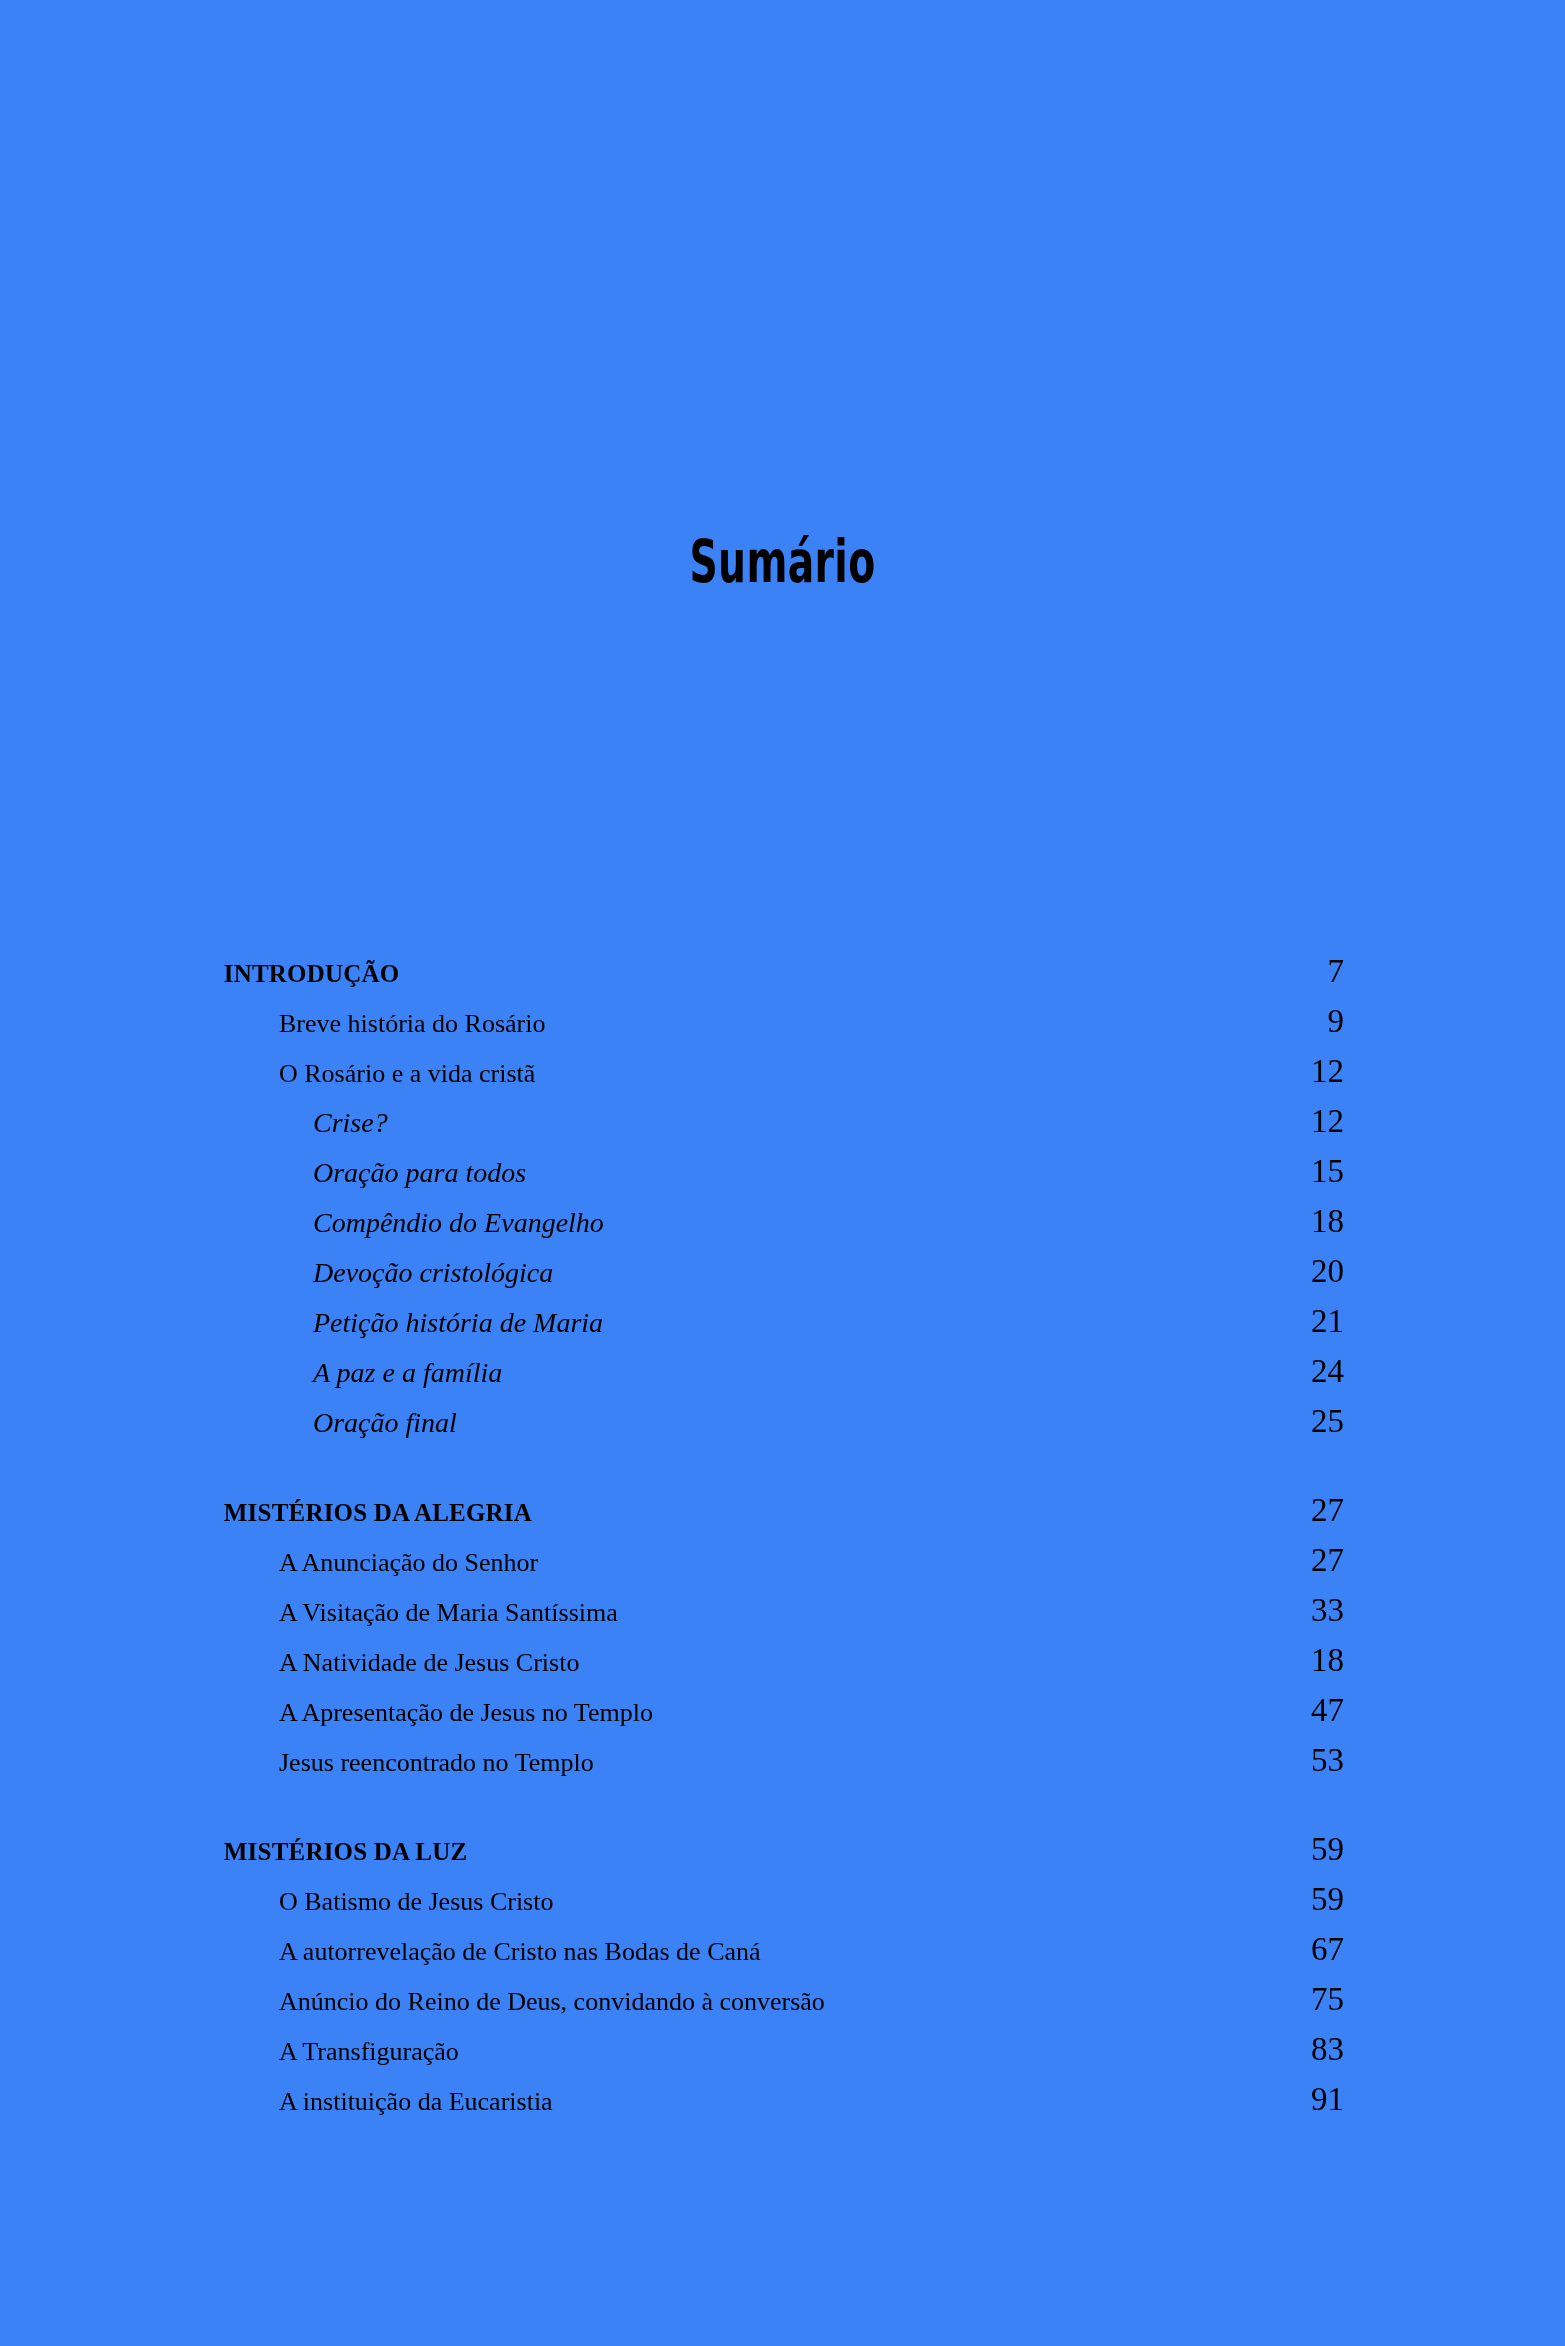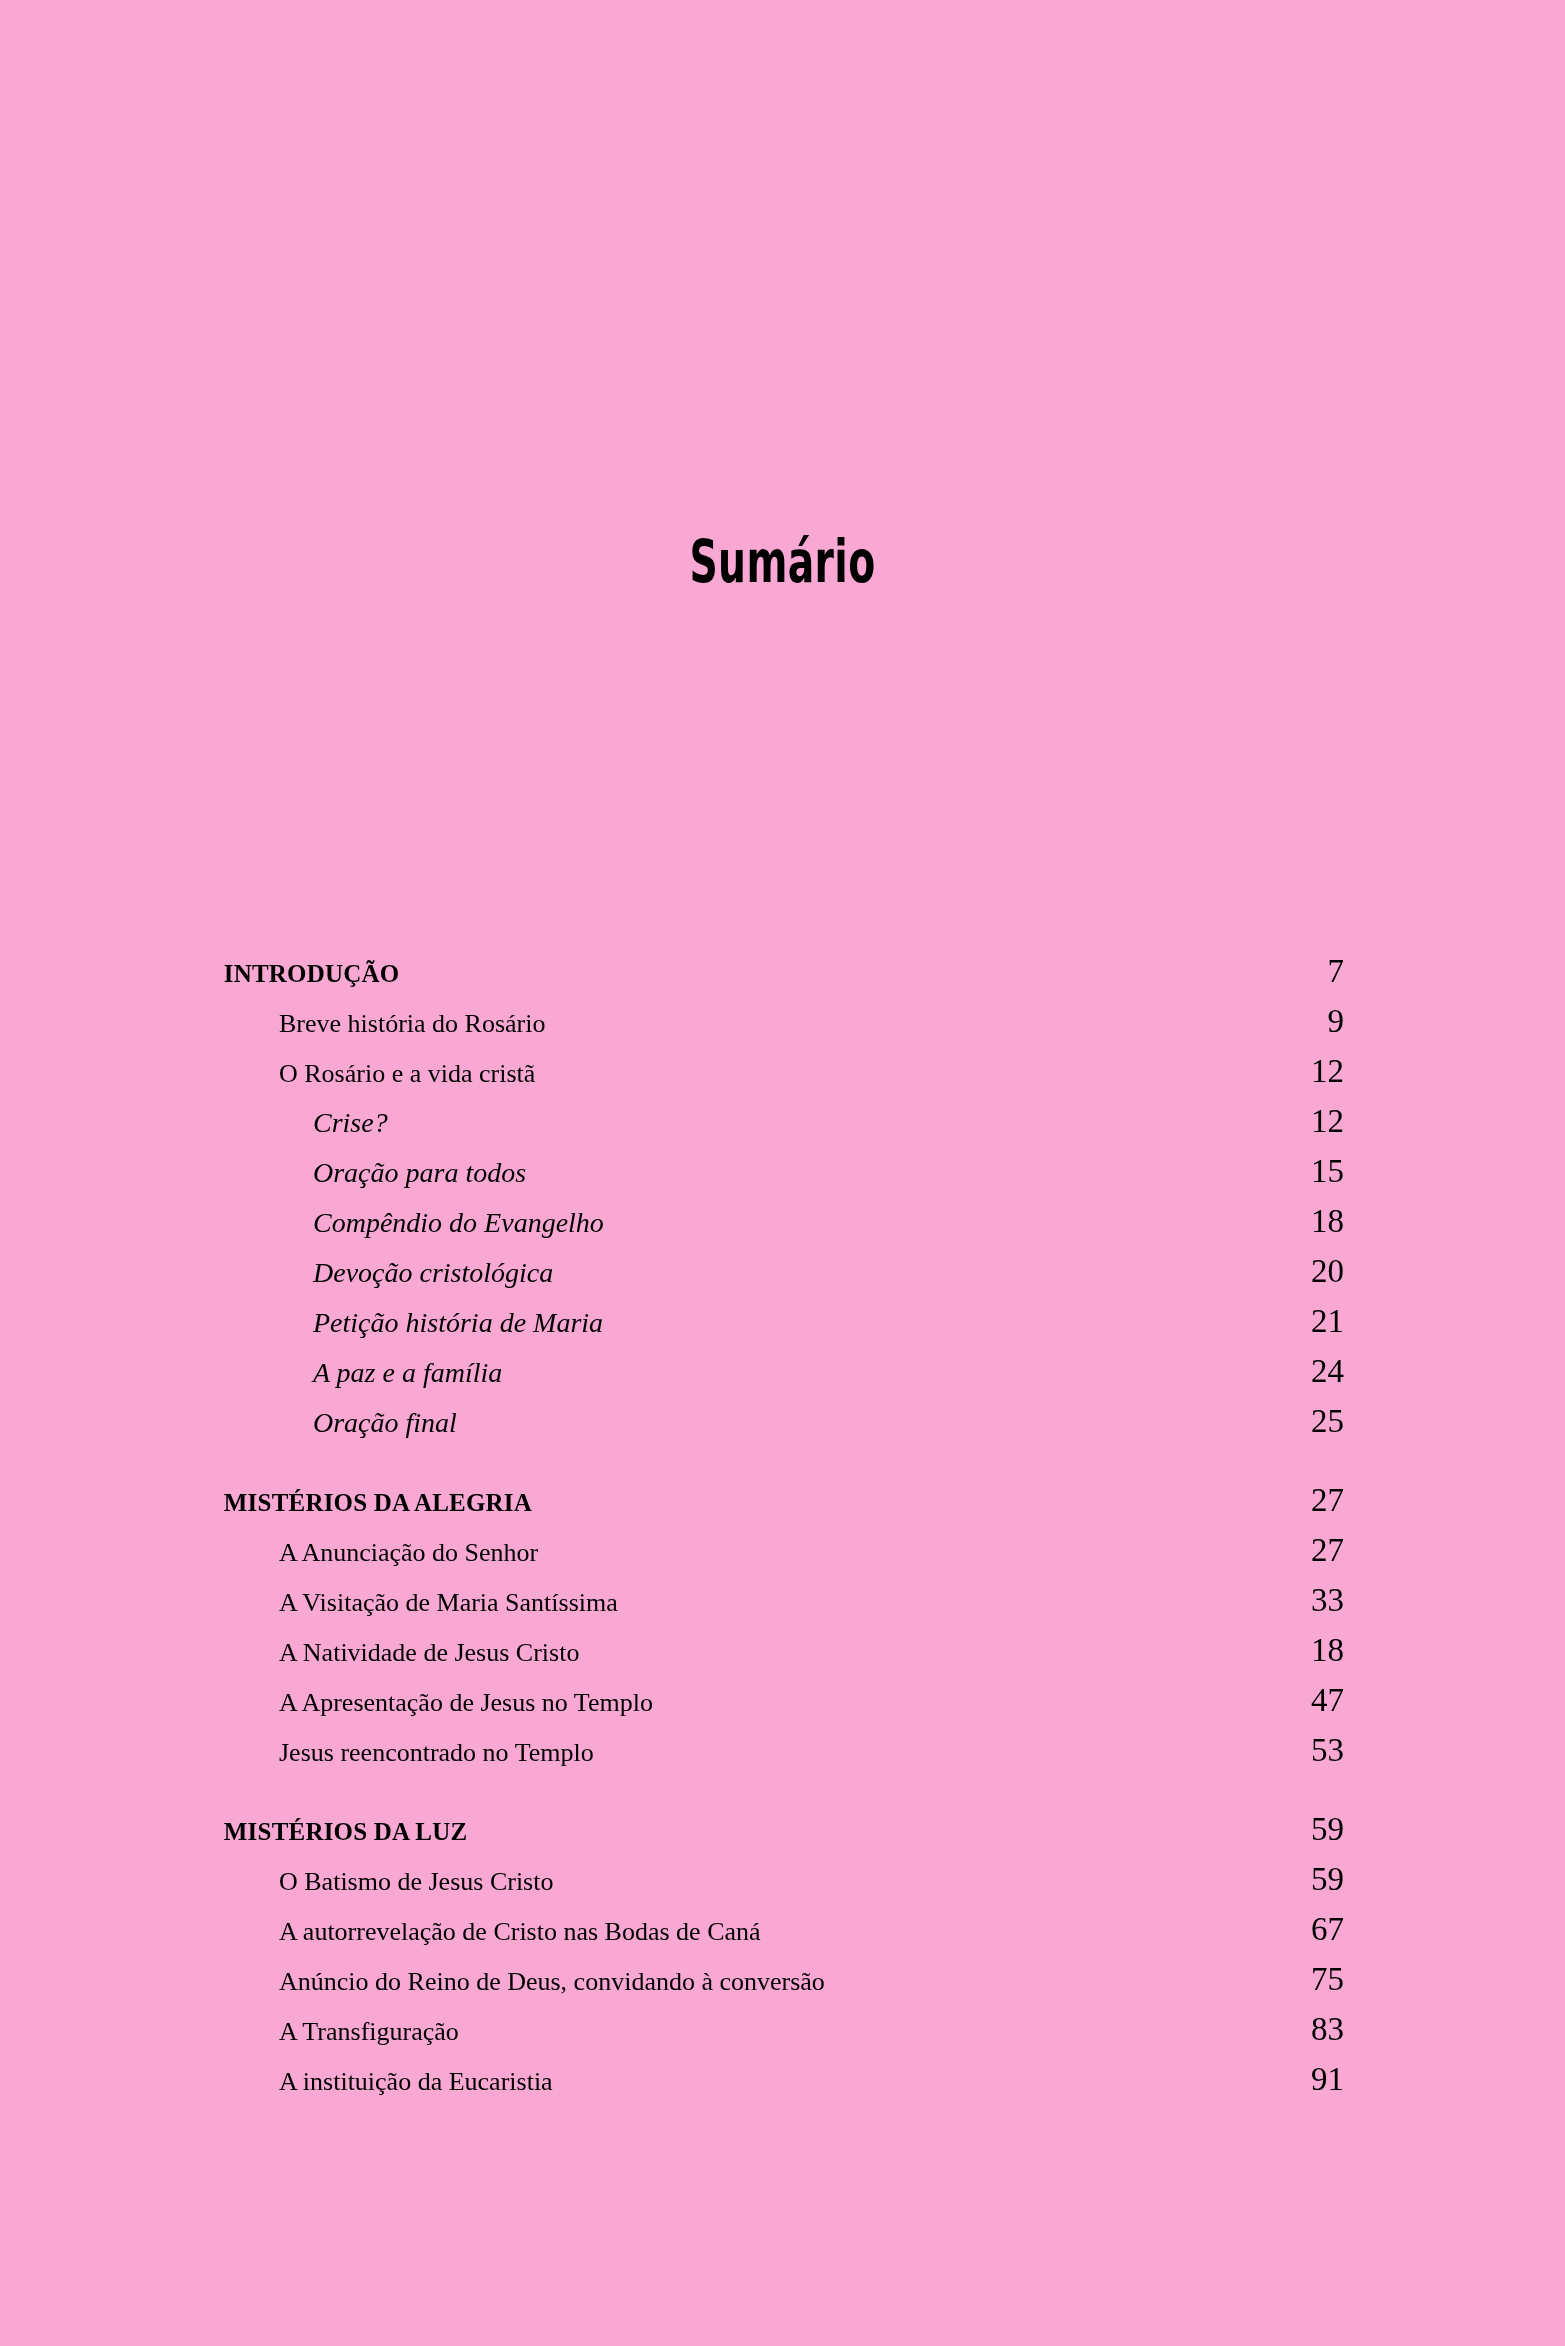--- a/index.html
+++ b/index.html
@@ -4,21 +4,21 @@
 <style>
   html, body {
     margin: 0;
     padding: 0;
     background: #ffffff;
   }
   .page {
     position: relative;
     width: 1565px;
     height: 2347px;
-    background: #f9a8d4;
+    background: #3b82f6;
     overflow: hidden;
     font-family: "Liberation Serif", "DejaVu Serif", serif;
     color: #000000;
   }
 
   
   .toc-title {
     position: absolute;
     top: 490px;
     left: 0;
@@ -68,21 +68,21 @@
 
   
   .lvl-1 .toc-label {
     font-weight: 700;
     font-size: 25px;
     line-height: 50px;
     padding-left: 3.8px;
     letter-spacing: 0.2px;
   }
   .lvl-1 {
-    margin-top: 29px;
+    margin-top: 39px;
   }
   .toc-row.lvl-1.first-section {
     margin-top: 0;
   }
 
   
   .lvl-2 .toc-label {
     font-weight: 400;
     font-size: 26px;
     line-height: 50px;

